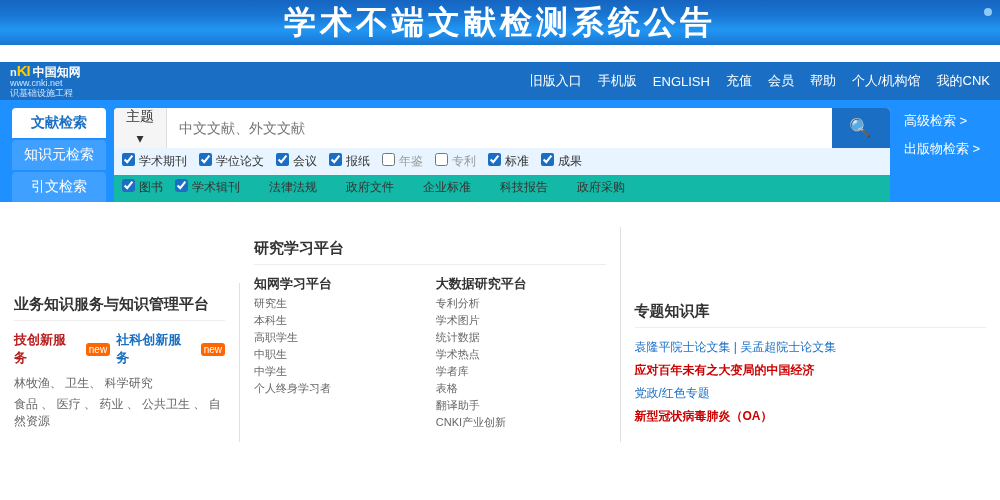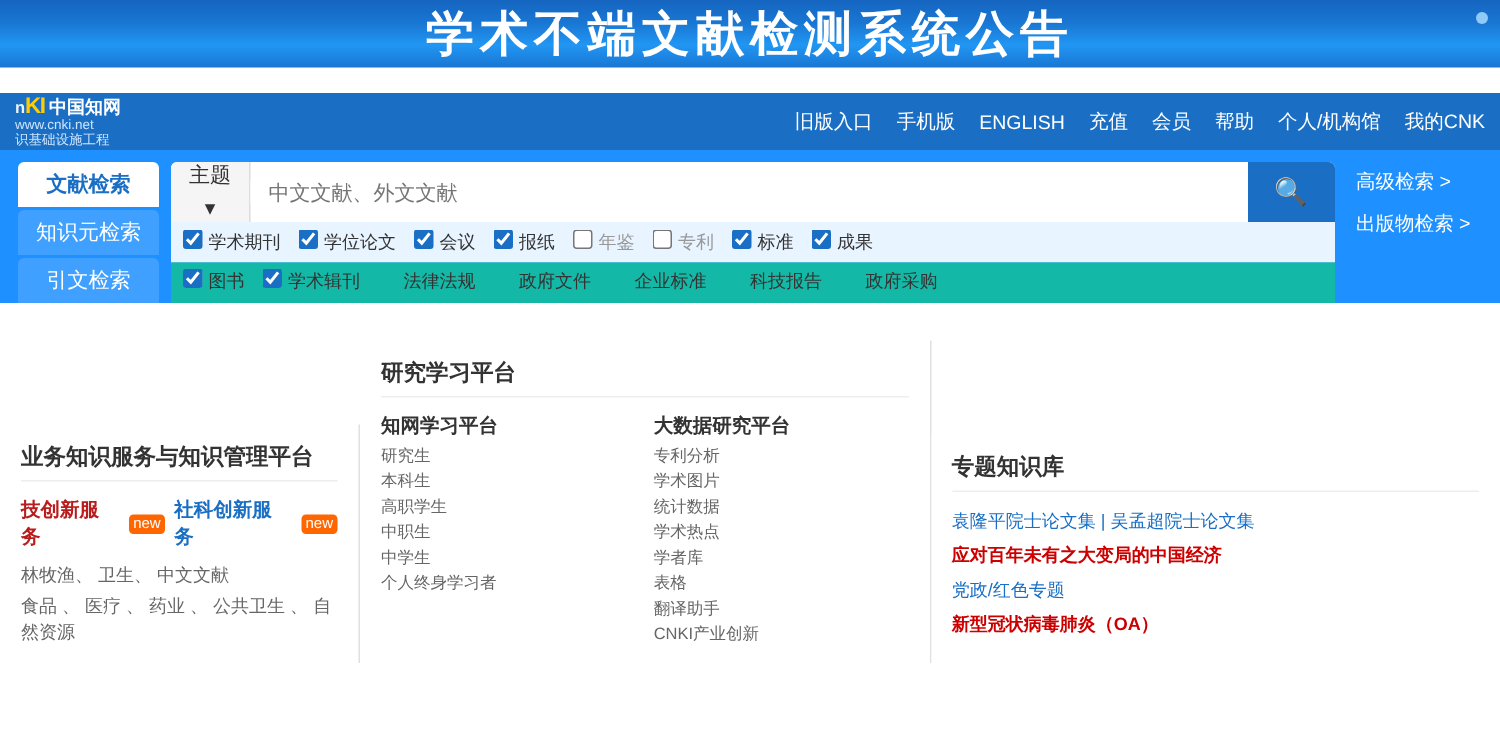--- a/index.html
+++ b/index.html
@@ -411,21 +411,21 @@
       <div class="panel-title">业务知识服务与知识管理平台</div>
       <div class="service-row">
         <span class="service-link-orange">技创新服务</span>
         <span class="badge-new">new</span>
         <span class="service-link-blue">社科创新服务</span>
         <span class="badge-new">new</span>
       </div>
       <div style="font-size:12px;color:#666;margin-bottom:4px;">
         <span style="color:#666;cursor:pointer;">林牧渔</span>、
         <span style="color:#666;cursor:pointer;">卫生</span>、
-        <span style="color:#666;cursor:pointer;">中文文献</span>
+        <span style="color:#666;cursor:pointer;">科学研究</span>
       </div>
       <div style="font-size:12px;color:#666;">
         <span style="cursor:pointer;">食品</span>
         <span>、</span>
         <span style="cursor:pointer;">医疗</span>
         <span>、</span>
         <span style="cursor:pointer;">药业</span>
         <span>、</span>
         <span style="cursor:pointer;">公共卫生</span>
         <span>、</span>

